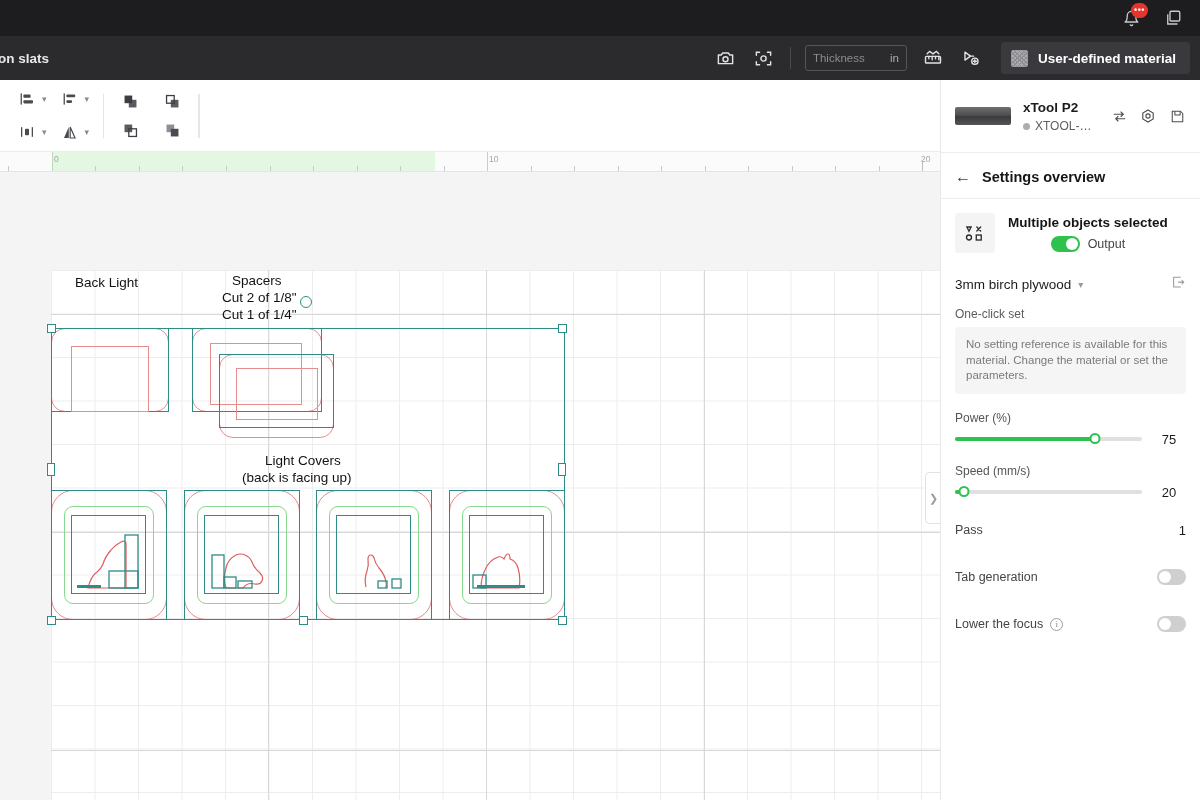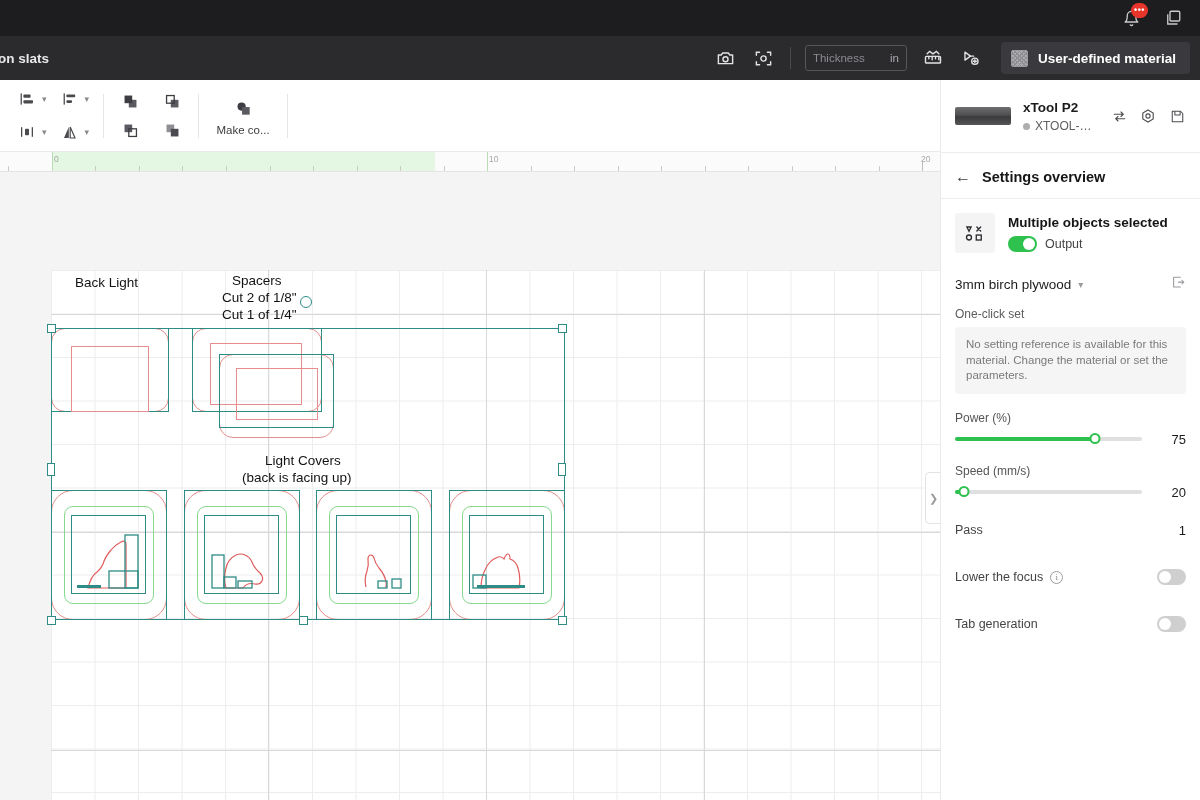--- a/index.html
+++ b/index.html
@@ -155,21 +155,21 @@
   .panel-head { display: flex; align-items: center; gap: 11px; padding: 16px 14px 13px 14px; border-bottom: 1px solid #ededed; }
   .back-arrow { font-size: 16px; color: #3a3a3a; cursor: pointer; line-height: 1; }
   .panel-title { font-size: 14.5px; font-weight: bold; color: #161616; }
 
   .sel-row { display: flex; align-items: center; gap: 13px; padding: 14px 14px 10px 14px; }
   .sel-icon {
     width: 40px; height: 40px; background: #f4f4f5; border-radius: 3px;
     display: flex; align-items: center; justify-content: center;
   }
   .sel-title { font-size: 13.5px; font-weight: bold; color: #151515; }
-  .out-row { display: flex; align-items: center; gap: 8px; margin-top: 6px; }
+  .out-row { display: flex; align-items: center; gap: 8px; margin-top: 6px; justify-content: center; }
   .switch { width: 29px; height: 16px; border-radius: 9px; background: #cfcfcf; position: relative; cursor: pointer; flex: none; }
   .switch.on { background: #2ec14e; }
   .switch .knob { position: absolute; top: 2px; left: 2px; width: 12px; height: 12px; border-radius: 50%; background: #fff; transition: none; }
   .switch.on .knob { left: 15px; }
   .out-label { font-size: 12.5px; color: #444; }
 
   .tabs { display: flex; margin: 6px 14px 0 14px; background: #f3f3f4; border-radius: 4px; height: 29px; position: relative; }
   .tab { flex: 1; display: flex; align-items: center; justify-content: center; font-size: 12.5px; color: #4b4b4b; cursor: pointer; border-radius: 4px; }
   .tab.active { background: #ffffff; color: #111; box-shadow: 0 0 0 1px #e6e6e6; }
   .ellipse-ann { position: absolute; pointer-events: none; }
@@ -187,21 +187,21 @@
 
   .param { padding: 0 14px; margin-top: 17px; }
   .param-label { font-size: 12px; color: #555; margin-bottom: 7px; }
   .param-line { display: flex; align-items: center; gap: 10px; }
   .slider { position: relative; flex: 1; height: 4px; background: #e0e0e0; border-radius: 2px; }
   .slider .fill { position: absolute; left: 0; top: 0; height: 4px; background: #2ec14e; border-radius: 2px; }
   .slider .thumb {
     position: absolute; top: -4px; width: 11px; height: 11px; border-radius: 50%;
     background: #fff; border: 2.2px solid #2ec14e; transform: translateX(-50%); cursor: pointer;
   }
-  .param-val { width: 34px; text-align: right; font-size: 13px; color: #1b1b1b; }
+  .param-val { width: 34px; text-align: center; font-size: 13px; color: #1b1b1b; }
 
   .rowline { display: flex; align-items: center; padding: 0 14px; height: 33px; margin-top: 14px; }
   .rowline .rl-label { font-size: 12.5px; color: #444; display: flex; align-items: center; gap: 7px; }
   .rowline .rl-val { margin-left: auto; font-size: 13px; color: #1b1b1b; }
   .info-i {
     width: 13px; height: 13px; border-radius: 50%; border: 1px solid #9d9d9d;
     color: #8b8b8b; font-size: 9px; display: flex; align-items: center; justify-content: center;
     font-family: "Liberation Serif", serif;
   }
 </style>
@@ -347,31 +347,20 @@
                 <rect x="3" y="3" width="9" height="9" fill="#8e8e94"></rect>
                 <rect x="8" y="8" width="9" height="9" fill="#4a4a50"></rect>
               </svg>
         </span>
       </div>
     </div>
   </div>
 
   <div class="tool-sep"></div>
 
-  <div class="tool-group">
-    <div class="tool-vert">
-      <span class="icon-btn">
-        <svg width="19" height="19" viewBox="0 0 20 20">
-              <circle cx="8" cy="8" r="4.3" fill="#3c3c42"></circle>
-              <path d="M8.5 8.5h8v8h-8z" fill="#5a5a60"></path>
-            </svg>
-      </span>
-      <span class="lbl">Make co...</span>
-    </div>
-  </div>
 
   <div class="tool-sep"></div>
 
 </div>
 
 <div class="canvas-wrap">
 
   <div class="ruler">
     <div class="ruler-hl" style="left:52px; width:383px;"></div>
     <div class="rtick major" style="left:52px; height:19px; background:#bcd9b8;"></div>
@@ -590,34 +579,34 @@
       <div class="param-val">20</div>
     </div>
   </div>
 
   <div class="rowline">
     <span class="rl-label">Pass</span>
     <span class="rl-val">1</span>
   </div>
 
   <div class="rowline">
+    <span class="rl-label">Tab generation</span>
+    <span class="rl-val" style="display:flex;justify-content:flex-end;">
+      <span class="switch">
+            <span class="knob"></span>
+          </span>
+    </span>
+  </div>
+
+  <div class="rowline">
     <span class="rl-label">
       <span>Lower the focus</span>
       <span class="info-i">i</span>
     </span>
     <span class="rl-val" style="display:flex;justify-content:flex-end;">
       <span class="switch">
             <span class="knob"></span>
           </span>
     </span>
   </div>
 
-  <div class="rowline">
-    <span class="rl-label">Tab generation</span>
-    <span class="rl-val" style="display:flex;justify-content:flex-end;">
-      <span class="switch">
-            <span class="knob"></span>
-          </span>
-    </span>
-  </div>
-
 </div>
 </div>
 
 </body></html>

